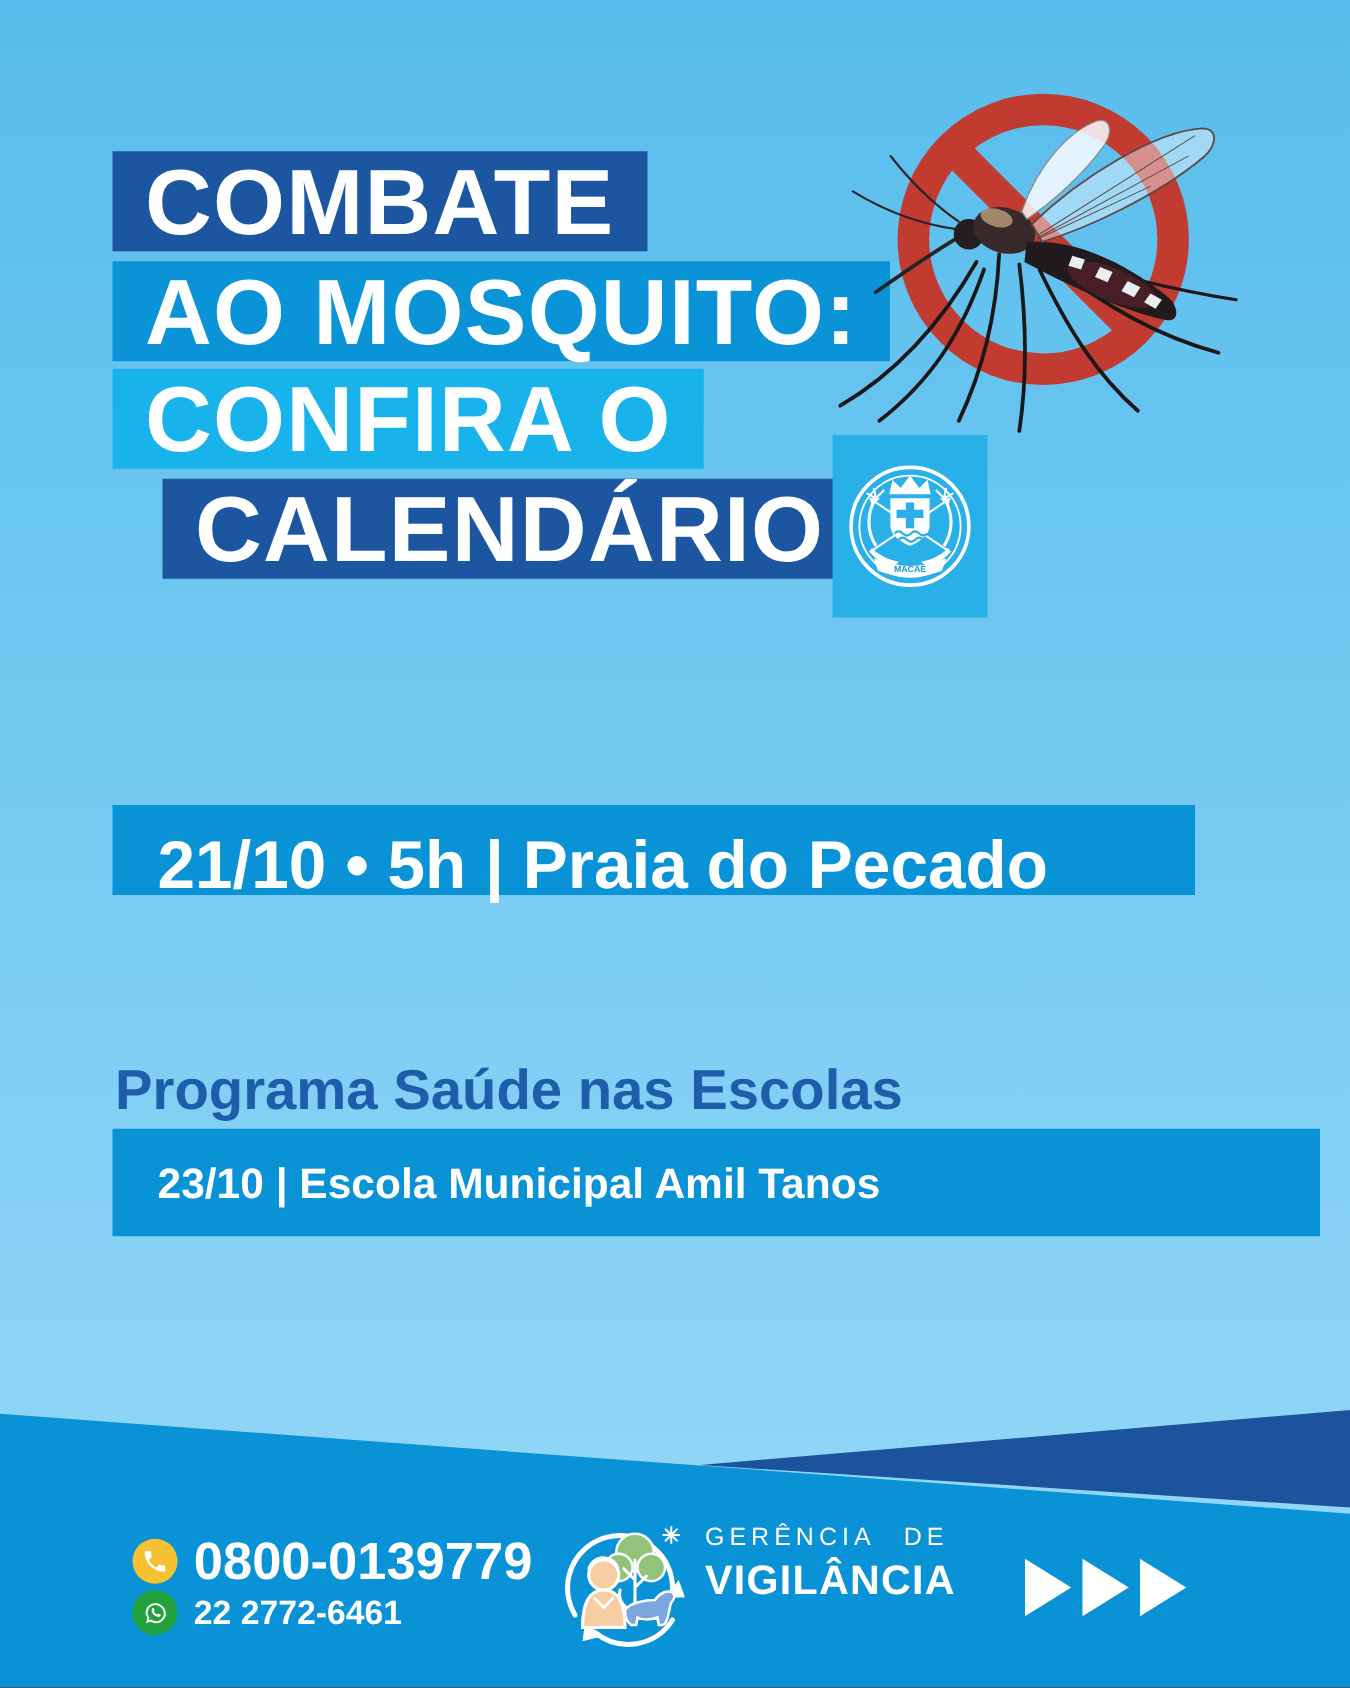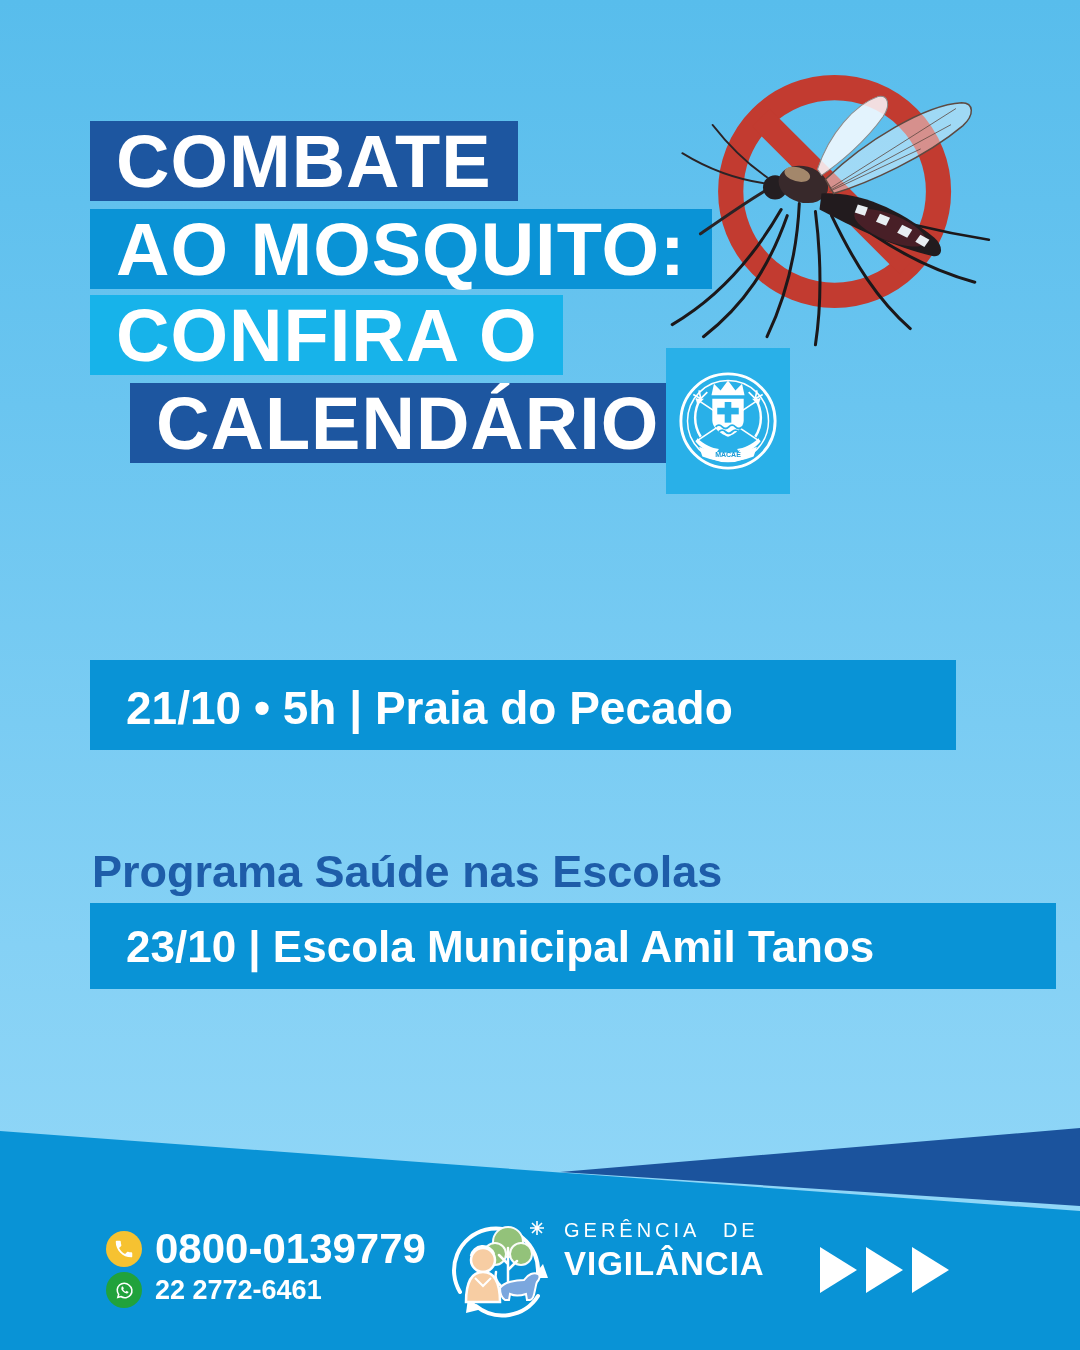--- a/index.html
+++ b/index.html
@@ -30,22 +30,22 @@
   .sec-heading{
     position:absolute;left:92px;color:#1e5da9;font-weight:800;
     font-size:45px;letter-spacing:0px;white-space:nowrap;
   }
   #heading-1{top:596px;}
   #heading-2{top:846px;}
   .event-bar{
     position:absolute;left:90px;background:#0993d6;color:#ffffff;
     font-weight:800;white-space:nowrap;
   }
-  #event-1{top:660px;width:830px;height:90px;font-size:46px;line-height:96px;padding-left:36px;}
-  #event-2{top:903px;width:930px;height:86px;font-size:44px;line-height:88px;padding-left:36px;}
+  #event-1{top:644px;width:830px;height:72px;font-size:54px;line-height:96px;padding-left:36px;}
+  #event-2{top:903px;width:930px;height:86px;font-size:34px;line-height:88px;padding-left:36px;}
   
   .footer-shapes{position:absolute;left:0;top:1090px;width:1080px;height:260px;}
   .phone-row{position:absolute;display:flex;align-items:center;gap:13px;color:#fff;font-weight:800;}
   #phone-row-1{left:106px;top:1225px;font-size:42px;}
   #phone-row-2{left:106px;top:1272px;font-size:27px;}
   .badge{width:36px;height:36px;border-radius:50%;display:flex;align-items:center;justify-content:center;flex:0 0 auto;}
   .badge-phone{background:#f6c231;}
   .badge-wa{background:#21a23c;}
   .badge svg{width:22px;height:22px;display:block;}
   .agency-graphic{position:absolute;left:444px;top:1206px;width:116px;height:118px;}

